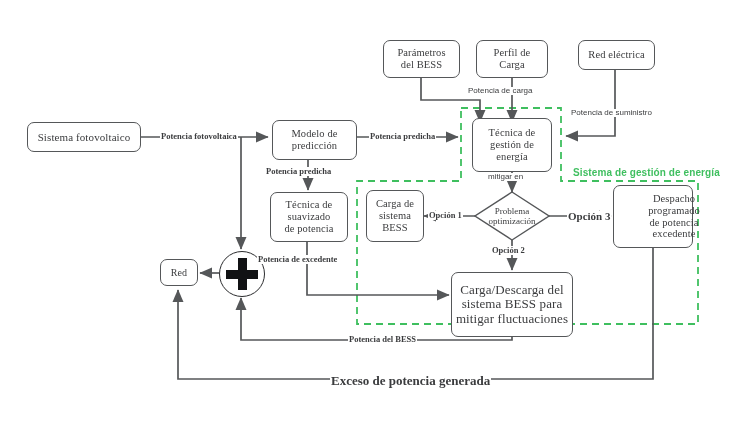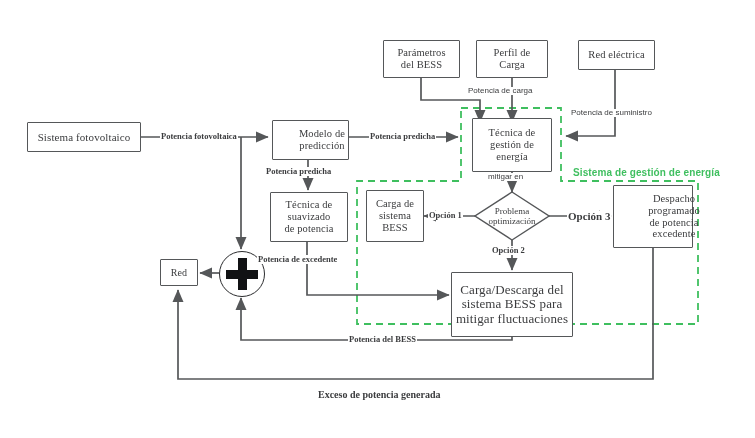--- a/index.html
+++ b/index.html
@@ -4,21 +4,21 @@
 <style>
   html,body{margin:0;padding:0;background:#ffffff;}
   body{width:755px;height:438px;overflow:hidden;font-family:"Liberation Serif",serif;}
   #stage{position:relative;width:755px;height:438px;background:#fff;}
   svg#wires{position:absolute;left:0;top:0;width:755px;height:438px;}
 
   .node{
     position:absolute;
     box-sizing:border-box;
     border:1.4px solid #555759;
-    border-radius:1px;
+    border-radius:7px;
     background:#ffffff;
     color:#3b3c3e;
     display:flex;
     align-items:center;
     justify-content:center;
     text-align:center;
     font-family:"Liberation Serif",serif;
     line-height:1.12;
     letter-spacing:.1px;
   }
@@ -128,21 +128,21 @@
 
   <div class="node" style="left:578px;top:40px;width:77px;height:30px;font-size:10.5px;">
     <span>Red eléctrica</span>
   </div>
 
   <div class="node" style="left:476px;top:40px;width:72px;height:38px;font-size:10.5px;white-space:pre-line;">
     <span>Perfil de
 Carga</span>
   </div>
 
-  <div class="node" style="left:272px;top:120px;width:77px;height:40px;font-size:10.5px;white-space:pre-line;justify-content:flex-end;">
+  <div class="node" style="left:272px;top:120px;width:85px;height:40px;font-size:10.5px;white-space:pre-line;">
     <span>Modelo de
 predicción</span>
   </div>
 
   <div class="node" style="left:472px;top:118px;width:80px;height:54px;font-size:10.5px;white-space:pre-line;border-width:1.6px;">
     <span>Técnica de
 gestión de
 energía</span>
   </div>
 
@@ -224,21 +224,21 @@
   </div>
 
   <div class="edge-label" style="left:257px;top:255px;font-size:8.5px;">
     <span>Potencia de excedente</span>
   </div>
 
   <div class="edge-label" style="left:348px;top:335px;font-size:8.5px;">
     <span>Potencia del BESS</span>
   </div>
 
-  <div class="edge-label" style="left:317px;top:374px;font-size:10px;margin-top:16px;">
+  <div class="edge-label" style="left:330px;top:374px;font-size:13px;">
     <span>Exceso de potencia generada</span>
   </div>
 
   <div class="zone-label" style="left:573px;top:167px;">
     <span>Sistema de gestión de energía</span>
   </div>
 
 </div>
 
 </body></html>

